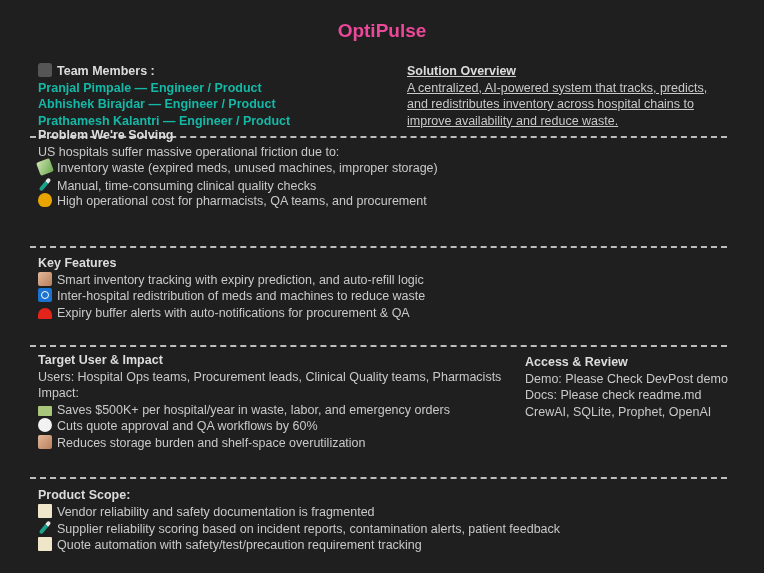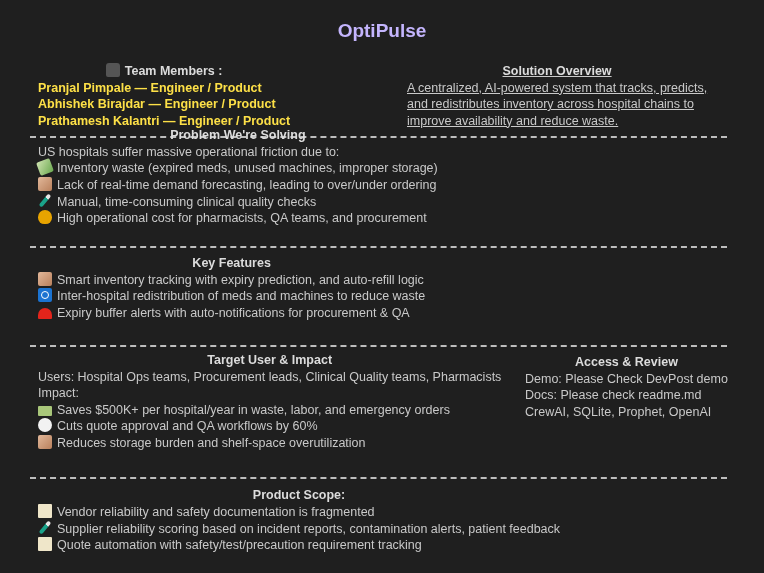--- a/index.html
+++ b/index.html
@@ -7,27 +7,27 @@
       width: 764px; height: 573px;
       background: #1f1f1f;
       color: #c9c9c9;
       font-family: "Liberation Sans", "DejaVu Sans", sans-serif;
       font-size: 12.5px;
       position: relative;
       overflow: hidden;
     }
     .title {
       position: absolute; left: 0; right: 0; top: 20px;
-      text-align: center; color: #c4b5fd;
+      text-align: center; color: #ec4899;
       font-weight: bold; font-size: 19px;
     }
     .block { position: absolute; }
     .line { height: 16.6px; line-height: 16.6px; white-space: nowrap; }
-    .heading { color: #dcdcdc; font-weight: bold; text-align: center; }
-    .bold { color: #fde047; font-weight: bold; }
+    .heading { color: #dcdcdc; font-weight: bold; }
+    .bold { color: #14b8a6; font-weight: bold; }
     .divider {
       position: absolute; left: 30px; width: 697px; height: 0;
       border-top: 2px dashed #bdbdbd;
     }
     .ic {
       display: inline-block; width: 14px; height: 14px;
       vertical-align: -2px; margin-right: 5px; position: relative;
     }
     
     .ic-team { background: #555; border-radius: 3px 3px 2px 2px; }
@@ -64,21 +64,20 @@
   <div class="line">and redistributes inventory across hospital chains to</div>
   <div class="line">improve availability and reduce waste.</div>
 </div>
 
 <div class="divider" style="top:136px;"></div>
 
 <div class="block" style="left:38px; top:127px;">
   <div class="line heading">Problem We're Solving</div>
   <div class="line">US hospitals suffer massive operational friction due to:</div>
   <div class="line"><span class="ic ic-money-wings"></span><span>Inventory waste (expired meds, unused machines, improper storage)</span></div>
-  <div class="line"><span class="ic ic-box"></span><span>Lack of real-time demand forecasting, leading to over/under ordering</span></div>
   <div class="line"><span class="ic ic-testtube"></span><span>Manual, time-consuming clinical quality checks</span></div>
   <div class="line"><span class="ic ic-moneybag"></span><span>High operational cost for pharmacists, QA teams, and procurement</span></div>
 </div>
 
 <div class="divider" style="top:246px;"></div>
 
 <div class="block" style="left:38px; top:255px;">
   <div class="line heading">Key Features</div>
   <div class="line"><span class="ic ic-box"></span><span>Smart inventory tracking with expiry prediction, and auto-refill logic</span></div>
   <div class="line"><span class="ic ic-cycle"></span><span>Inter-hospital redistribution of meds and machines to reduce waste</span></div>

